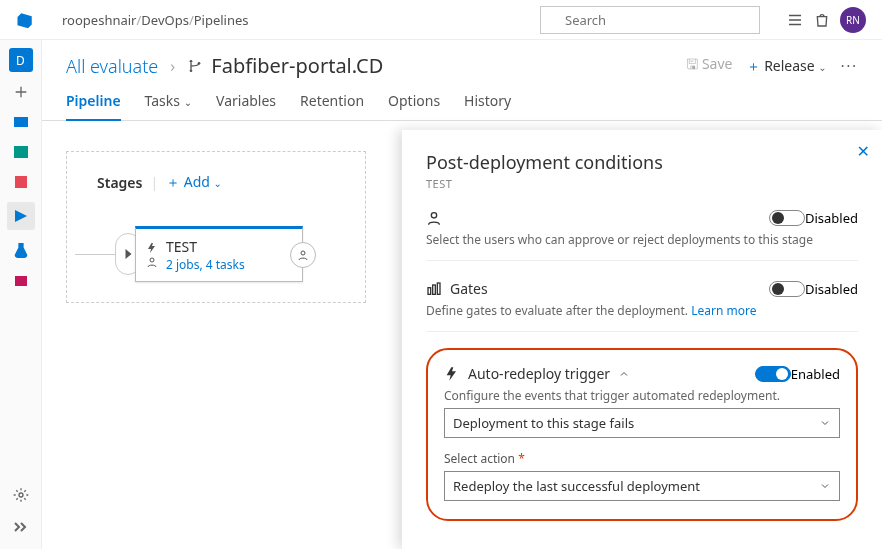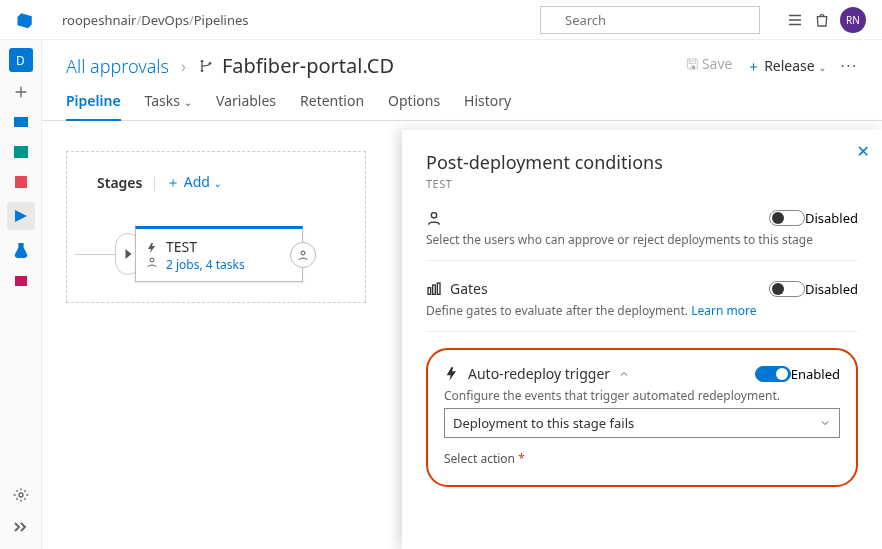--- a/index.html
+++ b/index.html
@@ -159,21 +159,21 @@
     <div class="ico">
         <svg width="16" height="12" viewBox="0 0 16 12">
           <path fill="none" stroke="#666" stroke-width="2" d="M2 2l4 4-4 4M8 2l4 4-4 4"></path>
         </svg>
       </div>
   </div>
 </div>
 
 <div class="content">
   <div class="header-row">
-    <span class="bc-link">All approvals</span>
+    <span class="bc-link">All evaluate</span>
     <span class="chev">›</span>
     <div class="pipe-title">
       <svg width="16" height="16" viewBox="0 0 24 24">
           <circle cx="6" cy="5" r="2" fill="#555"></circle>
           <circle cx="6" cy="19" r="2" fill="#555"></circle>
           <circle cx="18" cy="8" r="2" fill="#555"></circle>
           <path fill="none" stroke="#555" stroke-width="2" d="M6 7v10M6 12c6 0 12-1 12-4"></path>
         </svg>
       <span>Fabfiber-portal.CD</span>
     </div>
@@ -292,15 +292,21 @@
       <div class="sect-desc">Configure the events that trigger automated redeployment.</div>
 
       <div class="select">
         <span>Deployment to this stage fails</span>
         <svg class="sel-chev" width="12" height="12" viewBox="0 0 24 24">
             <path fill="none" stroke="#555" stroke-width="2" d="M6 9l6 6 6-6"></path>
           </svg>
       </div>
 
       <div class="form-label"><span>Select action</span> <span class="req">*</span></div>
+      <div class="select">
+        <span>Redeploy the last successful deployment</span>
+        <svg class="sel-chev" width="12" height="12" viewBox="0 0 24 24">
+            <path fill="none" stroke="#555" stroke-width="2" d="M6 9l6 6 6-6"></path>
+          </svg>
+      </div>
     </div>
   </div>
 </div>
 
 </body></html>

